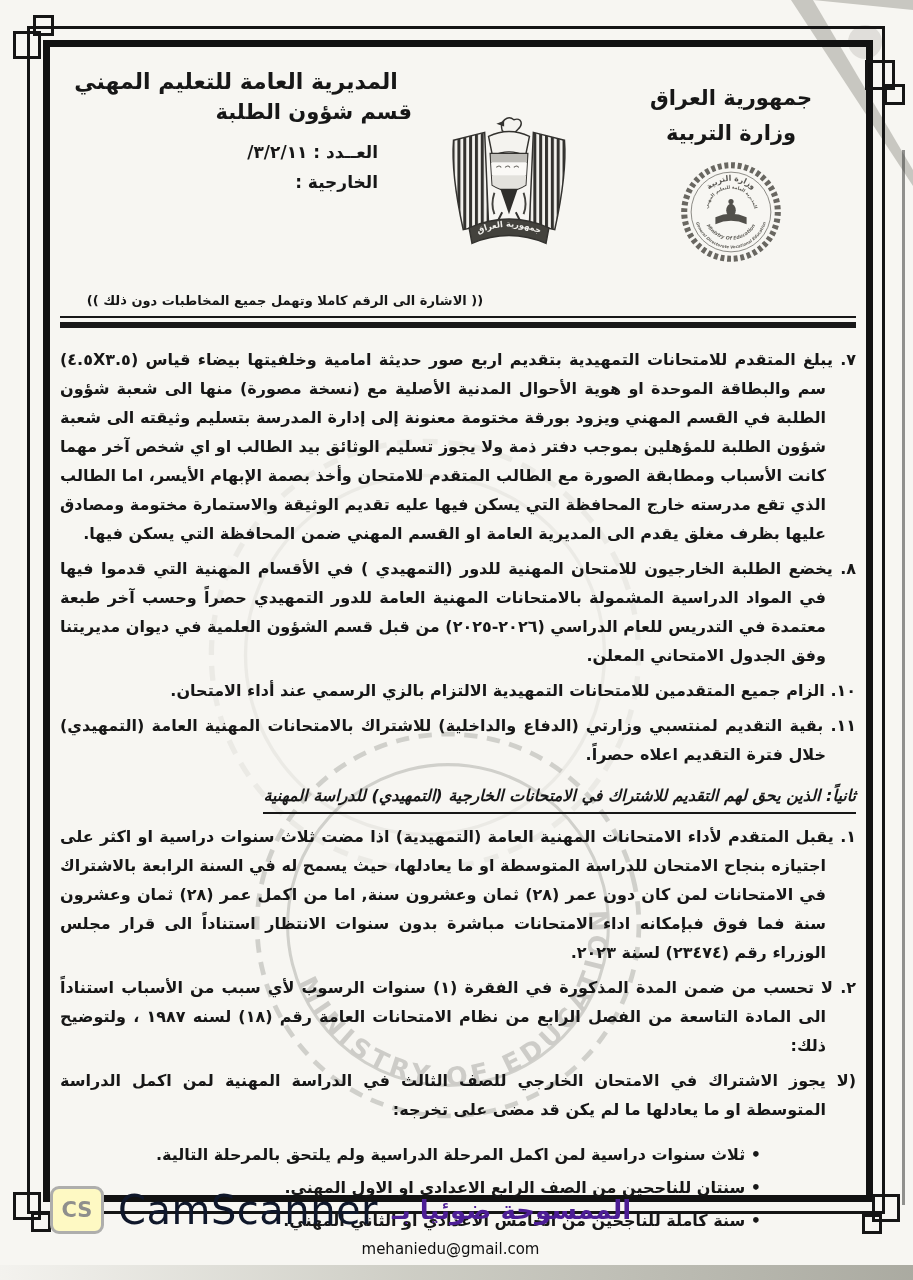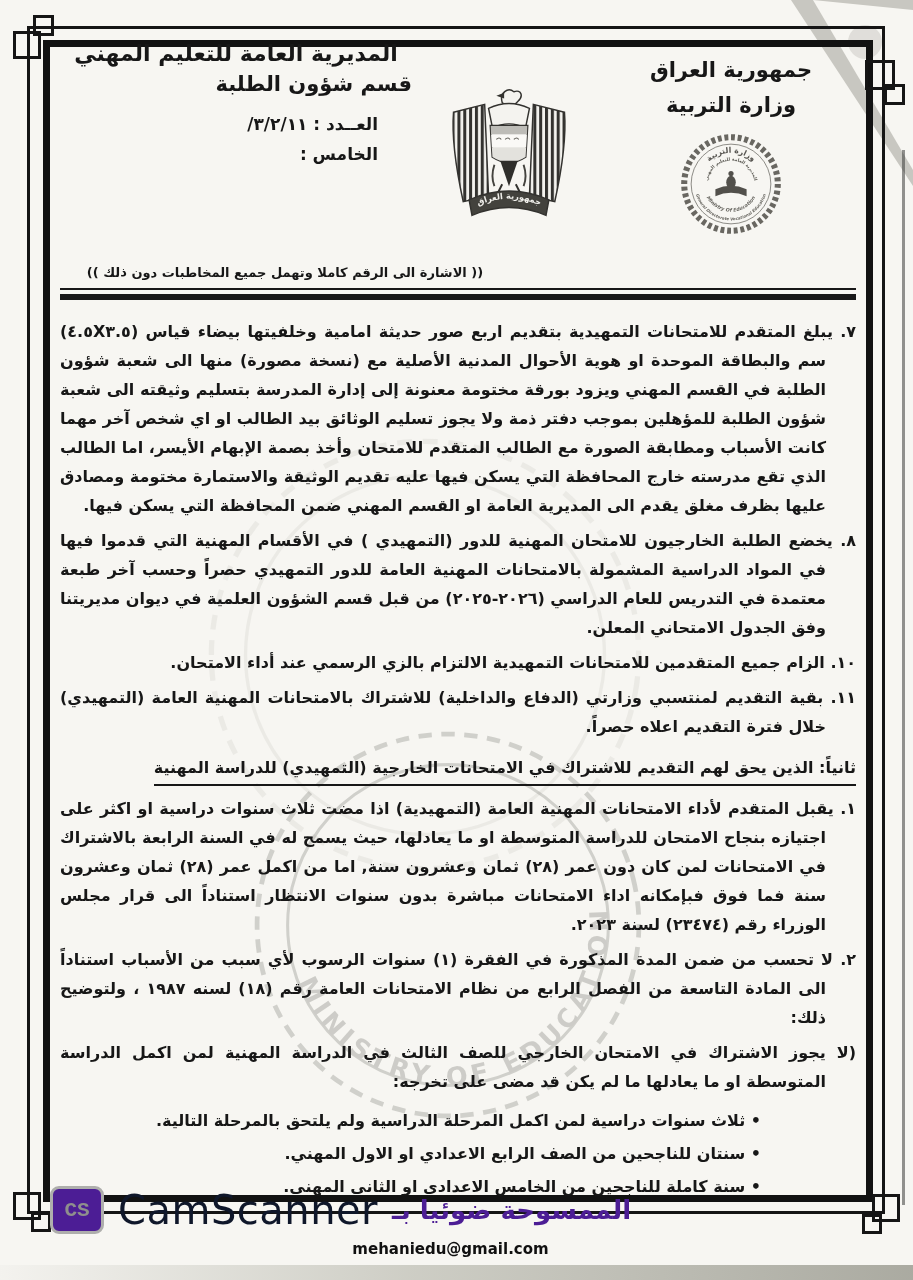--- a/index.html
+++ b/index.html
@@ -24,49 +24,49 @@
   .orn.tr2{right:8px;top:84px;width:15px;height:15px;}
   .orn.bl1{left:13px;bottom:60px;width:22px;height:22px;}
   .orn.bl2{left:31px;bottom:48px;width:14px;height:14px;}
   .orn.br1{right:13px;bottom:58px;width:22px;height:22px;}
   .orn.br2{right:31px;bottom:46px;width:14px;height:14px;}
   
   .stamp{position:absolute;z-index:1;pointer-events:none;}
   .stamp1{left:238px;top:715px;width:420px;height:420px;opacity:.36;transform:rotate(-14deg);}
   .stamp2{left:190px;top:420px;width:470px;height:470px;opacity:.11;transform:rotate(8deg);}
   
-  .content{position:absolute;left:60px;top:33px;width:796px;z-index:2;direction:rtl;font-weight:bold;}
+  .content{position:absolute;left:60px;top:61px;width:796px;z-index:2;direction:rtl;font-weight:bold;}
   .letterhead{display:flex;justify-content:space-between;align-items:flex-start;}
   .lh-country{width:250px;text-align:center;padding-top:20px;font-size:21px;line-height:1.65;}
   .seal{width:104px;height:104px;margin-top:10px;opacity:.88;}
   .lh-emblem{width:150px;text-align:center;padding-top:50px;}
   .emblem{width:128px;height:146px;opacity:.92;}
   .lh-dir{width:352px;padding-top:8px;}
   .lh-dir .t1{font-size:22px;text-align:center;}
   .lh-dir .t2{font-size:21px;text-align:right;margin-top:6px;}
   .lh-meta{margin-top:18px;text-align:right;padding-right:34px;font-size:17px;}
   .lh-meta .ml{margin-bottom:10px;}
   .ref-note{width:410px;margin-left:20px;margin-right:auto;margin-top:18px;text-align:center;font-size:13px;}
   .rule{margin-top:8px;height:11px;border-top:2px solid #181818;position:relative;}
   .rule::after{content:"";position:absolute;left:0;right:0;top:4px;height:6px;background:#181818;}
   .body-text{margin-top:16px;font-size:16px;line-height:29px;text-align:justify;}
   .item{margin-bottom:6px;padding-right:30px;text-indent:-30px;}
-  .sec-head-wrap{margin:12px 0 8px;text-align:right;}
+  .sec-head-wrap{margin:12px 0 8px;text-align:right;font-style:italic;}
   .sec-head{display:inline-block;font-size:16px;border-bottom:2px solid #171717;padding-bottom:2px;}
   .clarify{margin-bottom:4px;}
-  .bullets{margin-top:10px;}
+  .bullets{margin-top:16px;}
   .bullet{margin-right:95px;margin-bottom:4px;text-align:right;}
   .bullet::before{content:"\2022  ";}
   
   .camscan{position:absolute;left:50px;bottom:46px;z-index:3;display:flex;align-items:center;gap:14px;direction:ltr;}
-  .cs-logo{width:48px;height:42px;border-radius:9px;background:#4c1d95;border:3px solid #aeaeac;
-    color:#8f8f8d;font-weight:bold;font-size:21px;display:flex;align-items:center;justify-content:center;font-family:Liberation Mono, monospace;}
+  .cs-logo{width:48px;height:42px;border-radius:9px;background:#fef9c3;border:3px solid #aeaeac;
+    color:#8f8f8d;font-weight:bold;font-size:21px;display:flex;align-items:center;justify-content:center;}
   .cs-en{font-size:40px;color:#0f172a;letter-spacing:.5px;}
   .cs-ar{font-size:26px;color:#4c1d95;font-weight:bold;direction:rtl;}
-  .email{position:absolute;left:0;right:12px;bottom:22px;text-align:center;font-weight:bold;font-size:15px;color:#101010;z-index:3;}
+  .email{position:absolute;left:0;right:12px;bottom:22px;text-align:center;font-weight:normal;font-size:15px;color:#101010;z-index:3;}
 </style>
 </head>
 <body>
 
 <svg class="corner-tr" viewBox="0 0 140 210">
   <polygon points="140,0 18,0 140,186" fill="#c8c7c1"></polygon>
   <polygon points="140,10 40,0 140,170" fill="#f7f6f2"></polygon>
   <circle cx="92" cy="42" r="17" fill="#d9d8d3" opacity="0.8"></circle>
 </svg>
 <div class="edge-line"></div>
@@ -170,21 +170,21 @@
           <textPath href="#bannerArc" startOffset="50%" text-anchor="middle">جمهورية العراق</textPath>
         </text>
       </svg>
     </div>
 
     <div class="lh-dir">
       <div class="t1">المديرية العامة للتعليم المهني</div>
       <div class="t2">قسم شؤون الطلبة</div>
       <div class="lh-meta">
         <div class="ml">العــدد : ٣/٢/١١/</div>
-        <div class="ml">الخامس :</div>
+        <div class="ml">الخارجية :</div>
       </div>
     </div>
 
   </div>
 
   <div class="ref-note">(( الاشارة الى الرقم كاملا وتهمل جميع المخاطبات دون ذلك ))</div>
 
   <div class="rule"></div>
 
   <div class="body-text">

